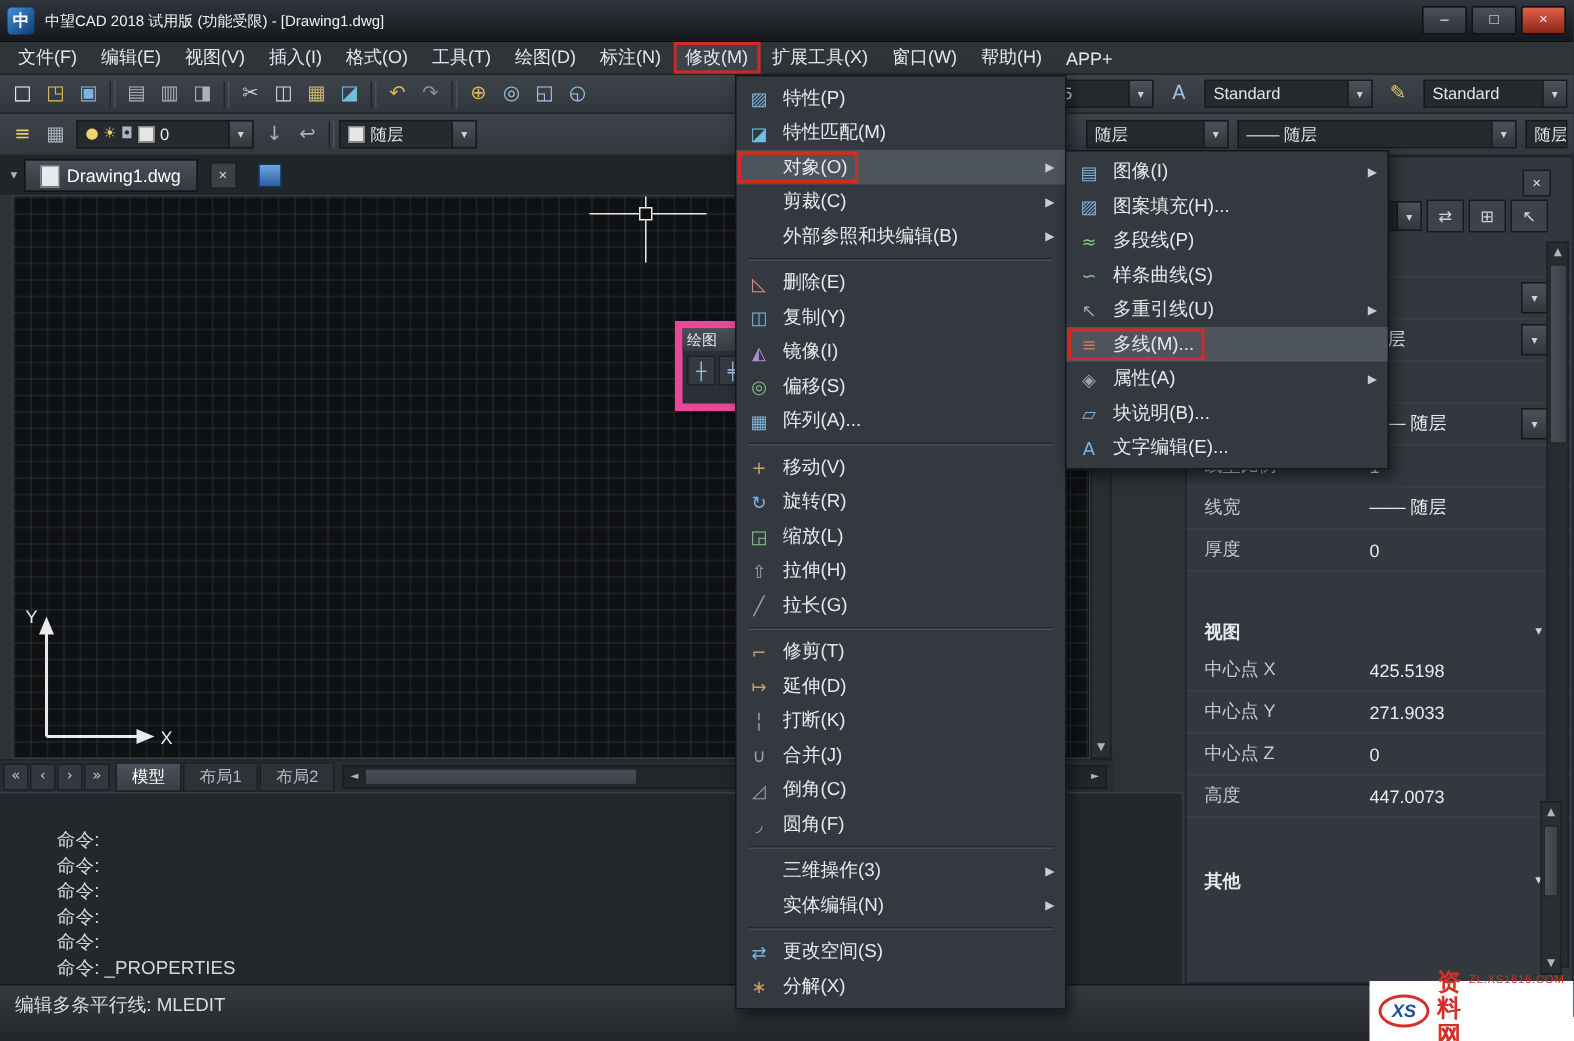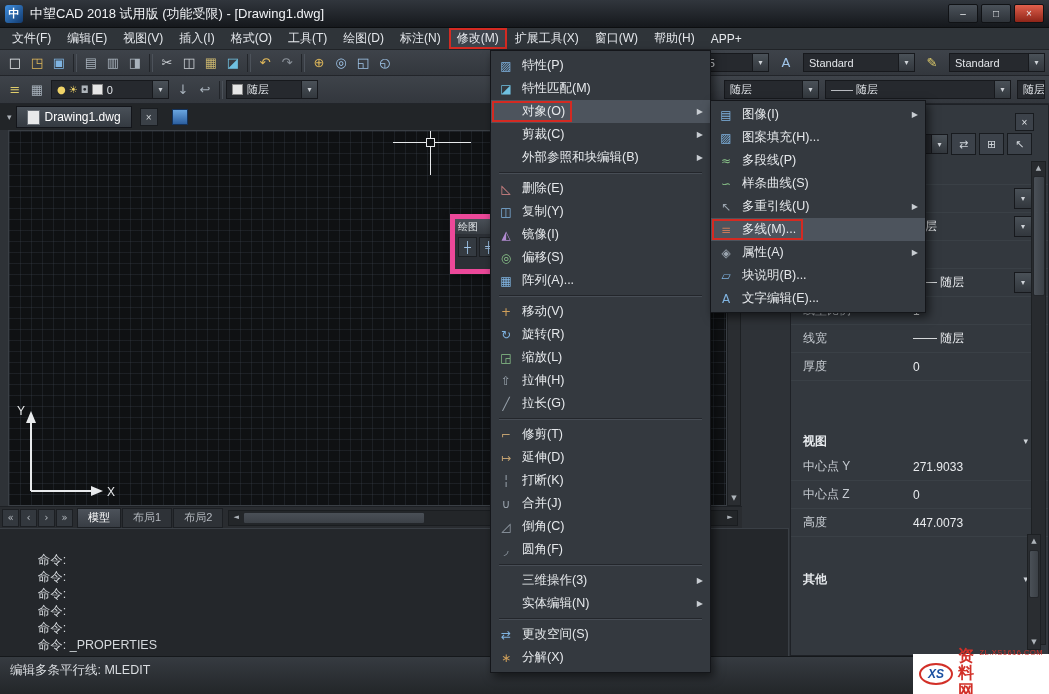--- a/index.html
+++ b/index.html
@@ -6,21 +6,21 @@
   body{width:1049px;height:694px;position:relative;overflow:hidden;background:#2e3237;
        font-family:"Liberation Sans",sans-serif;font-size:12px;color:#dcdfe3;}
   .g{font-family:"DejaVu Sans",sans-serif;line-height:1;}
 
   
   #titlebar{position:absolute;left:0;top:0;width:100%;height:28px;box-sizing:border-box;
     background:linear-gradient(#31363d,#15181c);border-bottom:1px solid #0c0e10;
     display:flex;align-items:center;padding:0 5px;}
   .app-logo{width:18px;height:18px;border-radius:3px;background:linear-gradient(135deg,#3f8fe0,#123a6e);
     color:#fff;font-weight:bold;font-size:11px;display:flex;align-items:center;justify-content:center;margin-right:7px;}
-  .title-text{color:#f0f2f5;font-size:13px;}
+  .title-text{color:#f0f2f5;font-size:10px;}
   .win-controls{margin-left:auto;display:flex;gap:3px;}
   .win-btn{width:28px;height:17px;display:flex;align-items:center;justify-content:center;font-size:10px;
     color:#e8ebee;background:linear-gradient(#4a5159,#2e3339);border:1px solid #101215;border-radius:2px;}
   .win-btn.close{background:linear-gradient(#e0604c,#8e2418);}
 
   
   #menubar{position:absolute;left:0;top:28px;width:100%;height:22px;box-sizing:border-box;
     background:#2f3439;border-bottom:1px solid #202327;display:flex;align-items:stretch;padding-left:4px;}
   .menu-item{display:flex;align-items:center;padding:0 8px;color:#e4e7eb;font-size:12px;white-space:nowrap;}
   .menu-item.open{background:#3d434b;}
@@ -101,21 +101,21 @@
   .ptool{width:23px;height:20px;display:flex;align-items:center;justify-content:center;font-size:11px;
     background:#3c424a;border:1px solid #181b1f;color:#cfd4d9;flex:none;}
   .prow{display:flex;align-items:center;height:27px;border-bottom:1px solid #3a4046;padding-right:16px;}
   .plabel{width:110px;padding-left:12px;color:#c6cbd1;font-size:12px;flex:none;}
   .pvalue{flex:1;color:#e9ebee;font-size:12px;}
   .pdrop{display:none;width:16px;height:19px;background:linear-gradient(#4a5158,#32373d);
     border:1px solid #17191d;align-items:center;justify-content:center;font-size:8px;color:#cfd3d8;}
   .prow.has-arrow .pdrop{display:flex;}
   .psection{display:flex;align-items:center;height:24px;padding:0 20px 0 12px;color:#e6e9ec;font-weight:bold;font-size:12px;}
   .psection .sec-arrow{margin-left:auto;font-size:9px;color:#cfd3d8;}
-  .sec-view{margin-top:48px;}
+  .sec-view{margin-top:28px;}
   .sec-other{margin-top:30px;}
   #props-vscroll{position:absolute;right:2px;top:56px;bottom:10px;width:13px;background:#282b2f;
     border:1px solid #1d2023;display:flex;flex-direction:column;align-items:center;}
   #props-vscroll .sb-thumb-v{height:118px;margin-top:1px;}
   #props-vscroll .sb-bottom{margin-top:auto;}
 
   
   #cmd{position:absolute;left:0;top:528px;width:789px;height:128px;box-sizing:border-box;
     background:#24272b;border-top:1px solid #3a3f45;border-right:1px solid #3a3f45;padding:6px 20px 6px 10px;}
   .cmd-line{height:17px;line-height:17px;color:#d4d8dc;font-size:12.5px;white-space:pre;}
@@ -480,20 +480,25 @@
         </div>
       </div>
 
     <div class="psection sec-view">
       <span>视图</span>
       <span class="sec-arrow g">▾</span>
     </div>
 
     <div>
 
+    <div class="prow">
+          <span class="plabel">中心点 X</span>
+          <span class="pvalue">425.5198</span>
+
+        </div>
         <div class="prow">
           <span class="plabel">中心点 Y</span>
           <span class="pvalue">271.9033</span>
 
         </div>
         <div class="prow">
           <span class="plabel">中心点 Z</span>
           <span class="pvalue">0</span>
 
         </div>

